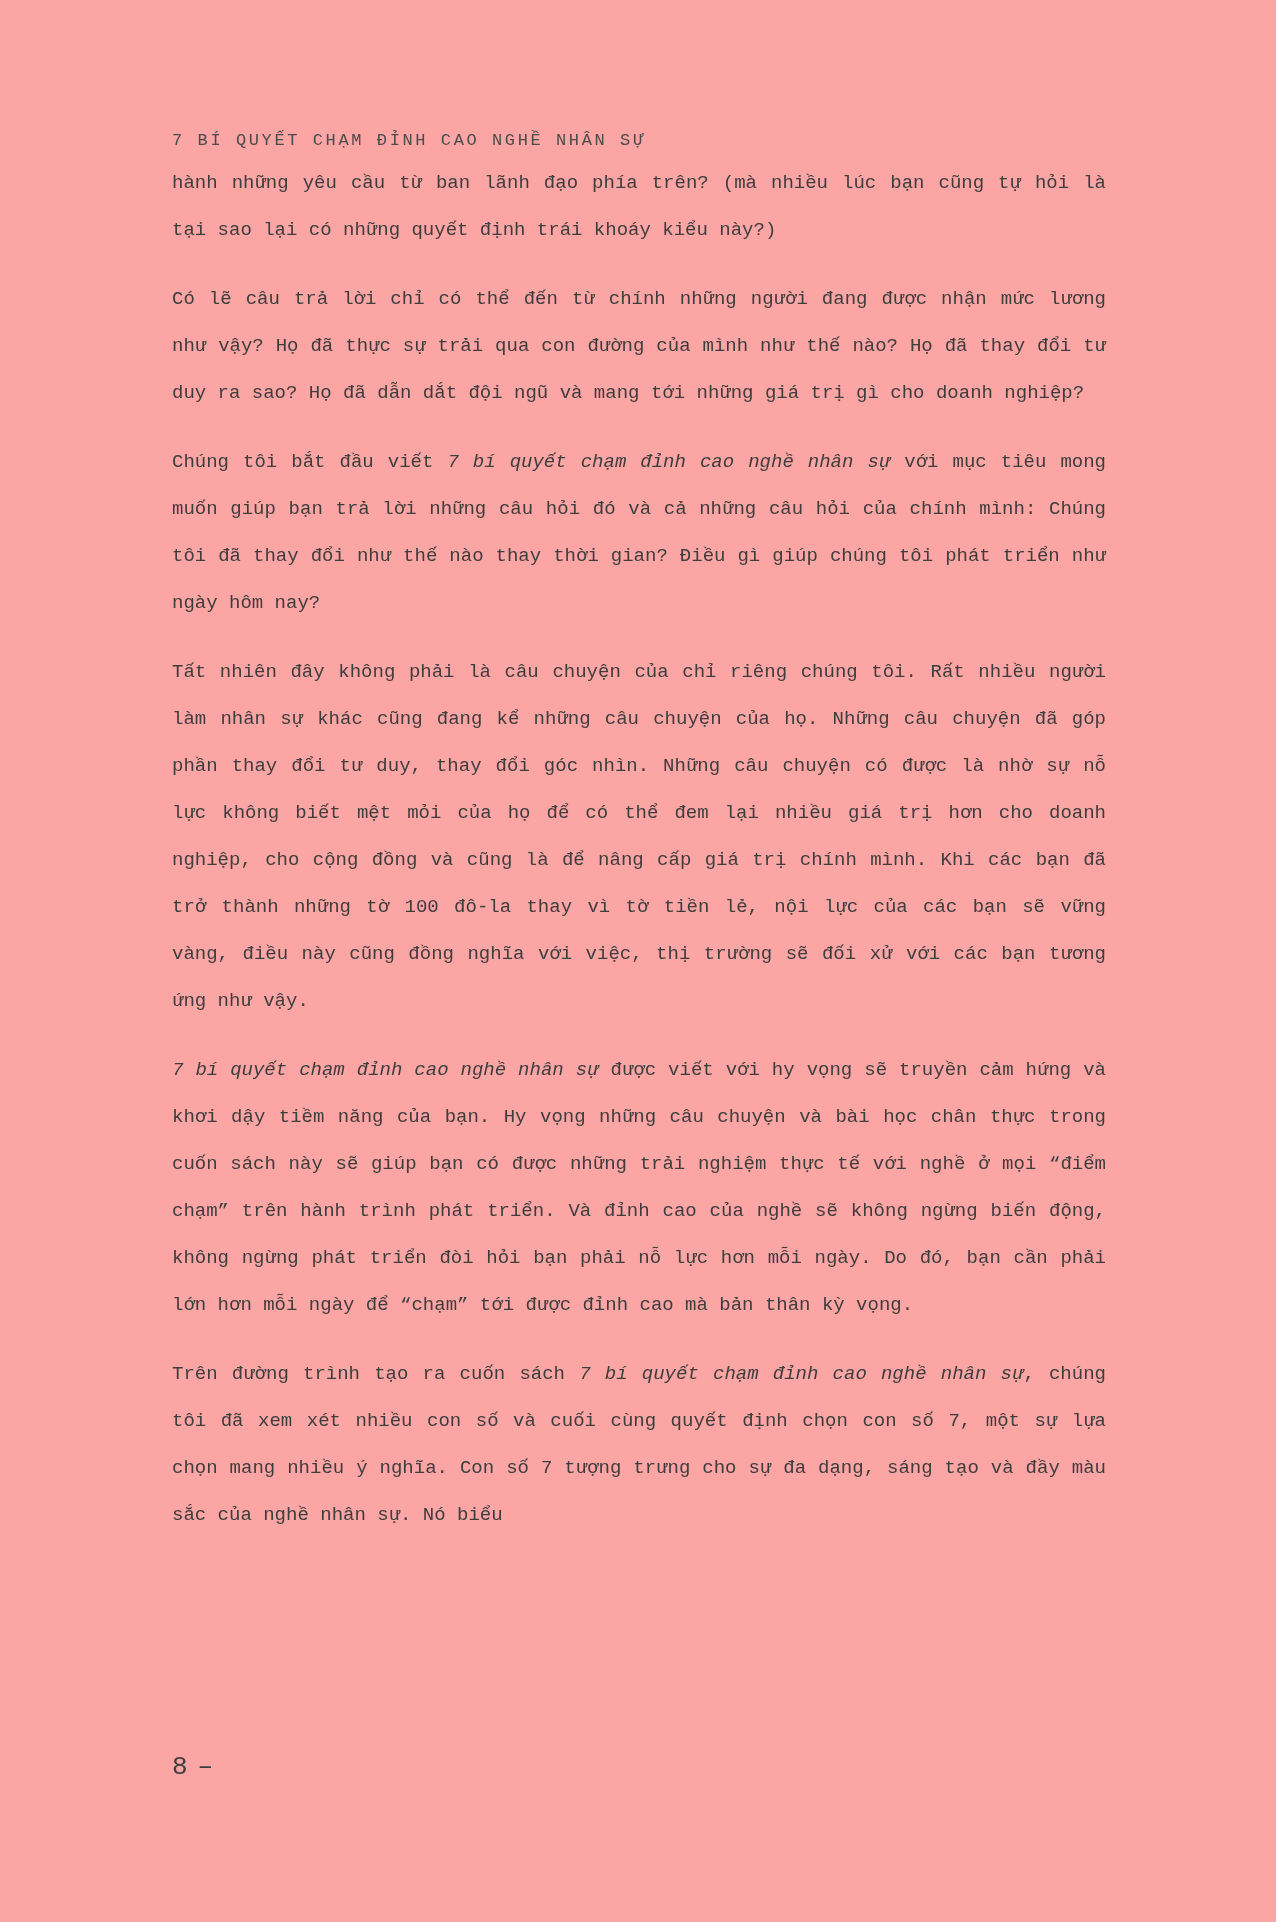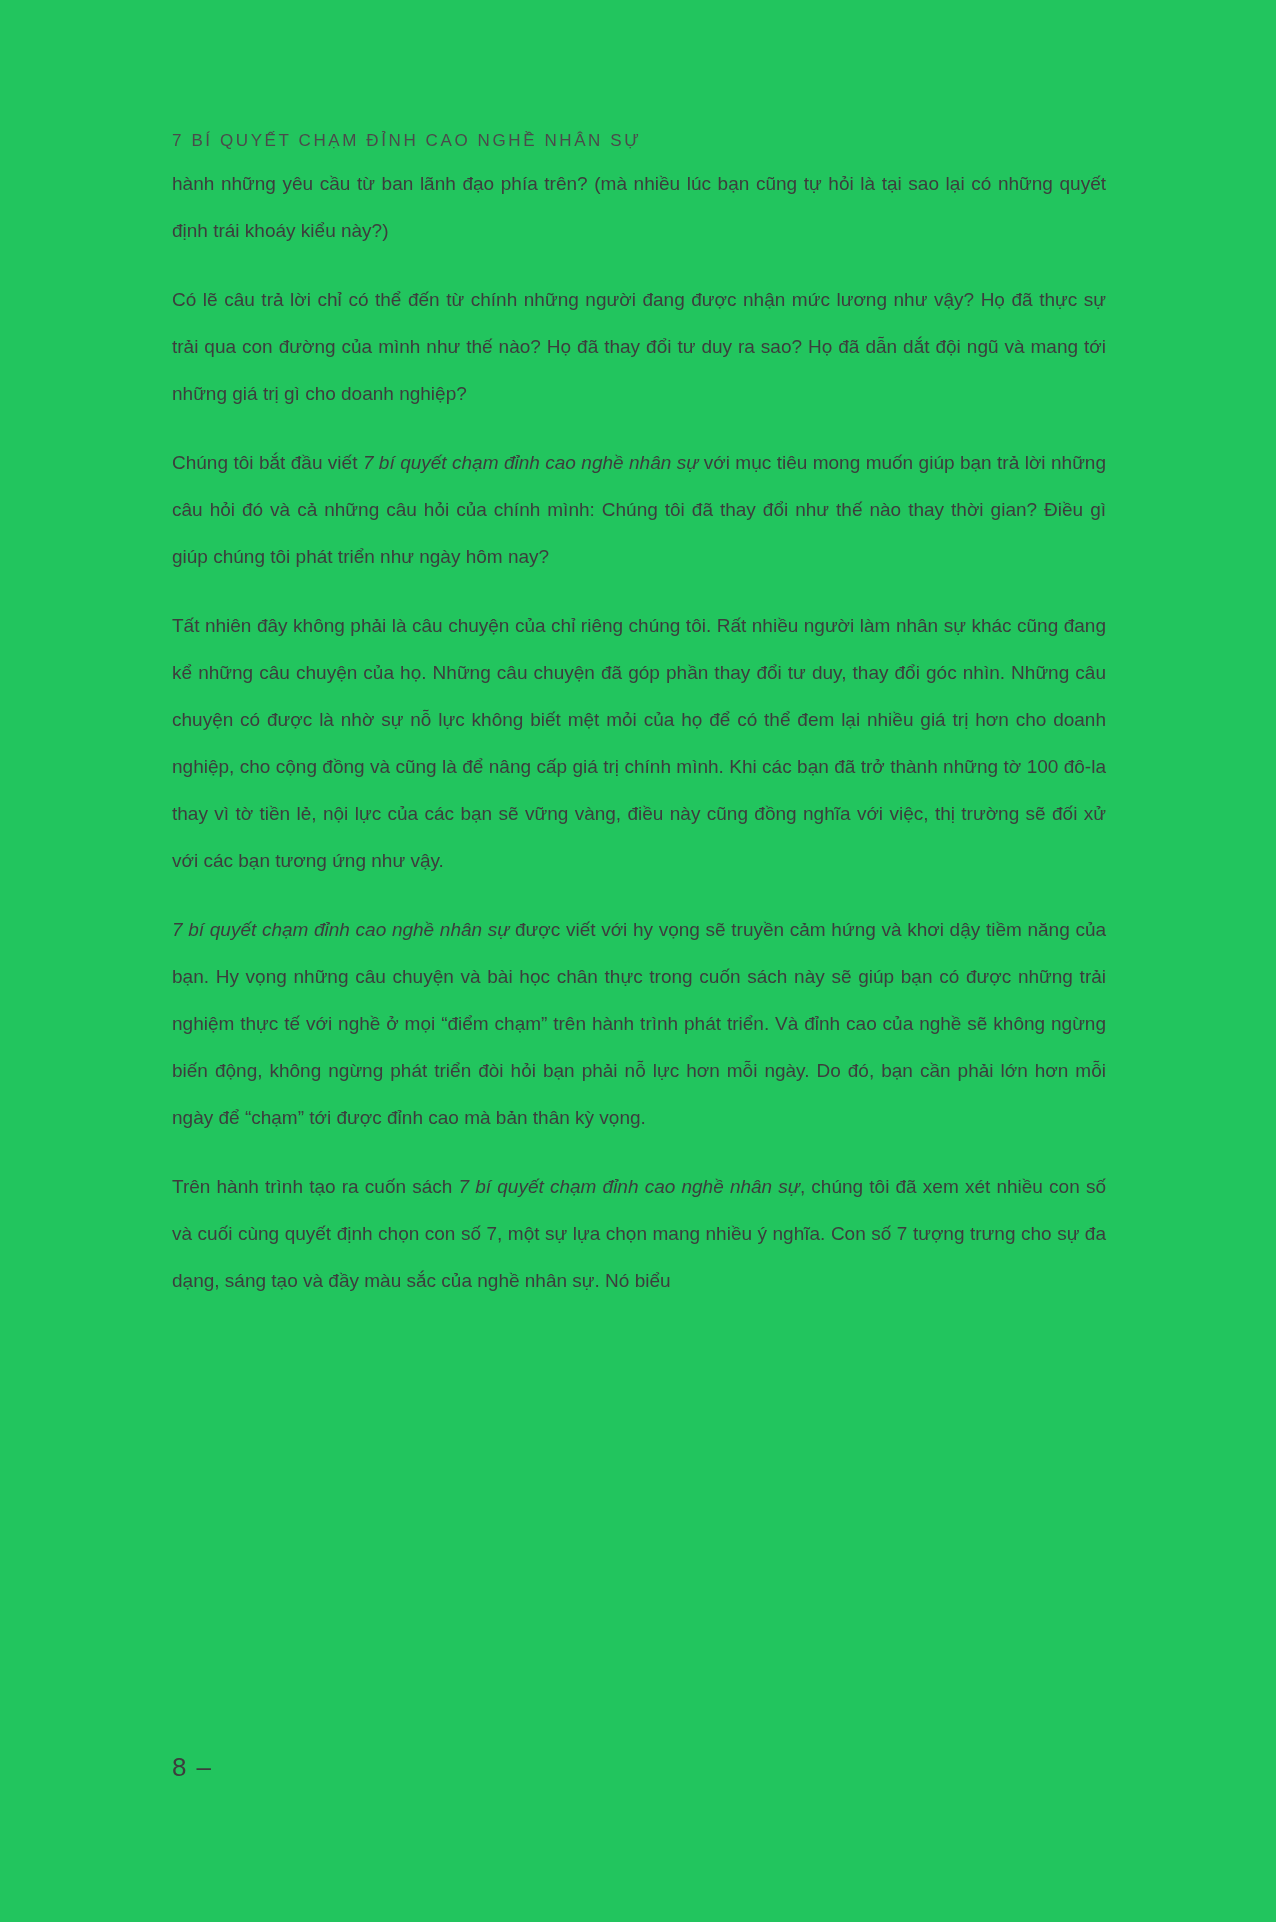--- a/index.html
+++ b/index.html
@@ -4,23 +4,23 @@
 <style>
   html, body {
     margin: 0;
     padding: 0;
     background: #ffffff;
   }
   .page {
     position: relative;
     width: 1276px;
     height: 1922px;
-    background: #22c55e;
+    background: #fca5a5;
     overflow: hidden;
-    font-family: Liberation Sans, sans-serif;
+    font-family: Liberation Mono, monospace;
   }
   .running-header {
     position: absolute;
     left: 172px;
     top: 131px;
     font-size: 17px;
     letter-spacing: 2.6px;
     color: #4b4b4b;
     white-space: nowrap;
   }
@@ -67,20 +67,20 @@
 <div class="page">
 
   <div class="running-header">7 BÍ QUYẾT CHẠM ĐỈNH CAO NGHỀ NHÂN SỰ</div>
 
   <div class="content">
       <p><span>hành những yêu cầu từ ban lãnh đạo phía trên? (mà nhiều lúc bạn cũng tự hỏi là tại sao lại có những quyết định trái khoáy kiểu này?)</span></p>
       <p><span>Có lẽ câu trả lời chỉ có thể đến từ chính những người đang được nhận mức lương như vậy? Họ đã thực sự trải qua con đường của mình như thế nào? Họ đã thay đổi tư duy ra sao? Họ đã dẫn dắt đội ngũ và mang tới những giá trị gì cho doanh nghiệp?</span></p>
       <p><span>Chúng tôi bắt đầu viết </span><em>7 bí quyết chạm đỉnh cao nghề nhân sự</em><span> với mục tiêu mong muốn giúp bạn trả lời những câu hỏi đó và cả những câu hỏi của chính mình: Chúng tôi đã thay đổi như thế nào thay thời gian? Điều gì giúp chúng tôi phát triển như ngày hôm nay?</span></p>
       <p><span>Tất nhiên đây không phải là câu chuyện của chỉ riêng chúng tôi. Rất nhiều người làm nhân sự khác cũng đang kể những câu chuyện của họ. Những câu chuyện đã góp phần thay đổi tư duy, thay đổi góc nhìn. Những câu chuyện có được là nhờ sự nỗ lực không biết mệt mỏi của họ để có thể đem lại nhiều giá trị hơn cho doanh nghiệp, cho cộng đồng và cũng là để nâng cấp giá trị chính mình. Khi các bạn đã trở thành những tờ 100 đô-la thay vì tờ tiền lẻ, nội lực của các bạn sẽ vững vàng, điều này cũng đồng nghĩa với việc, thị trường sẽ đối xử với các bạn tương ứng như vậy.</span></p>
       <p><em>7 bí quyết chạm đỉnh cao nghề nhân sự</em><span> được viết với hy vọng sẽ truyền cảm hứng và khơi dậy tiềm năng của bạn. Hy vọng những câu chuyện và bài học chân thực trong cuốn sách này sẽ giúp bạn có được những trải nghiệm thực tế với nghề ở mọi “điểm chạm” trên hành trình phát triển. Và đỉnh cao của nghề sẽ không ngừng biến động, không ngừng phát triển đòi hỏi bạn phải nỗ lực hơn mỗi ngày. Do đó, bạn cần phải lớn hơn mỗi ngày để “chạm” tới được đỉnh cao mà bản thân kỳ vọng.</span></p>
-      <p><span>Trên hành trình tạo ra cuốn sách </span><em>7 bí quyết chạm đỉnh cao nghề nhân sự</em><span>, chúng tôi đã xem xét nhiều con số và cuối cùng quyết định chọn con số 7, một sự lựa chọn mang nhiều ý nghĩa. Con số 7 tượng trưng cho sự đa dạng, sáng tạo và đầy màu sắc của nghề nhân sự. Nó biểu</span></p>
+      <p><span>Trên đường trình tạo ra cuốn sách </span><em>7 bí quyết chạm đỉnh cao nghề nhân sự</em><span>, chúng tôi đã xem xét nhiều con số và cuối cùng quyết định chọn con số 7, một sự lựa chọn mang nhiều ý nghĩa. Con số 7 tượng trưng cho sự đa dạng, sáng tạo và đầy màu sắc của nghề nhân sự. Nó biểu</span></p>
     </div>
 
   <div class="page-footer">
     <span>8</span><span class="dash">–</span>
   </div>
 
 </div>
 
 </body></html>

